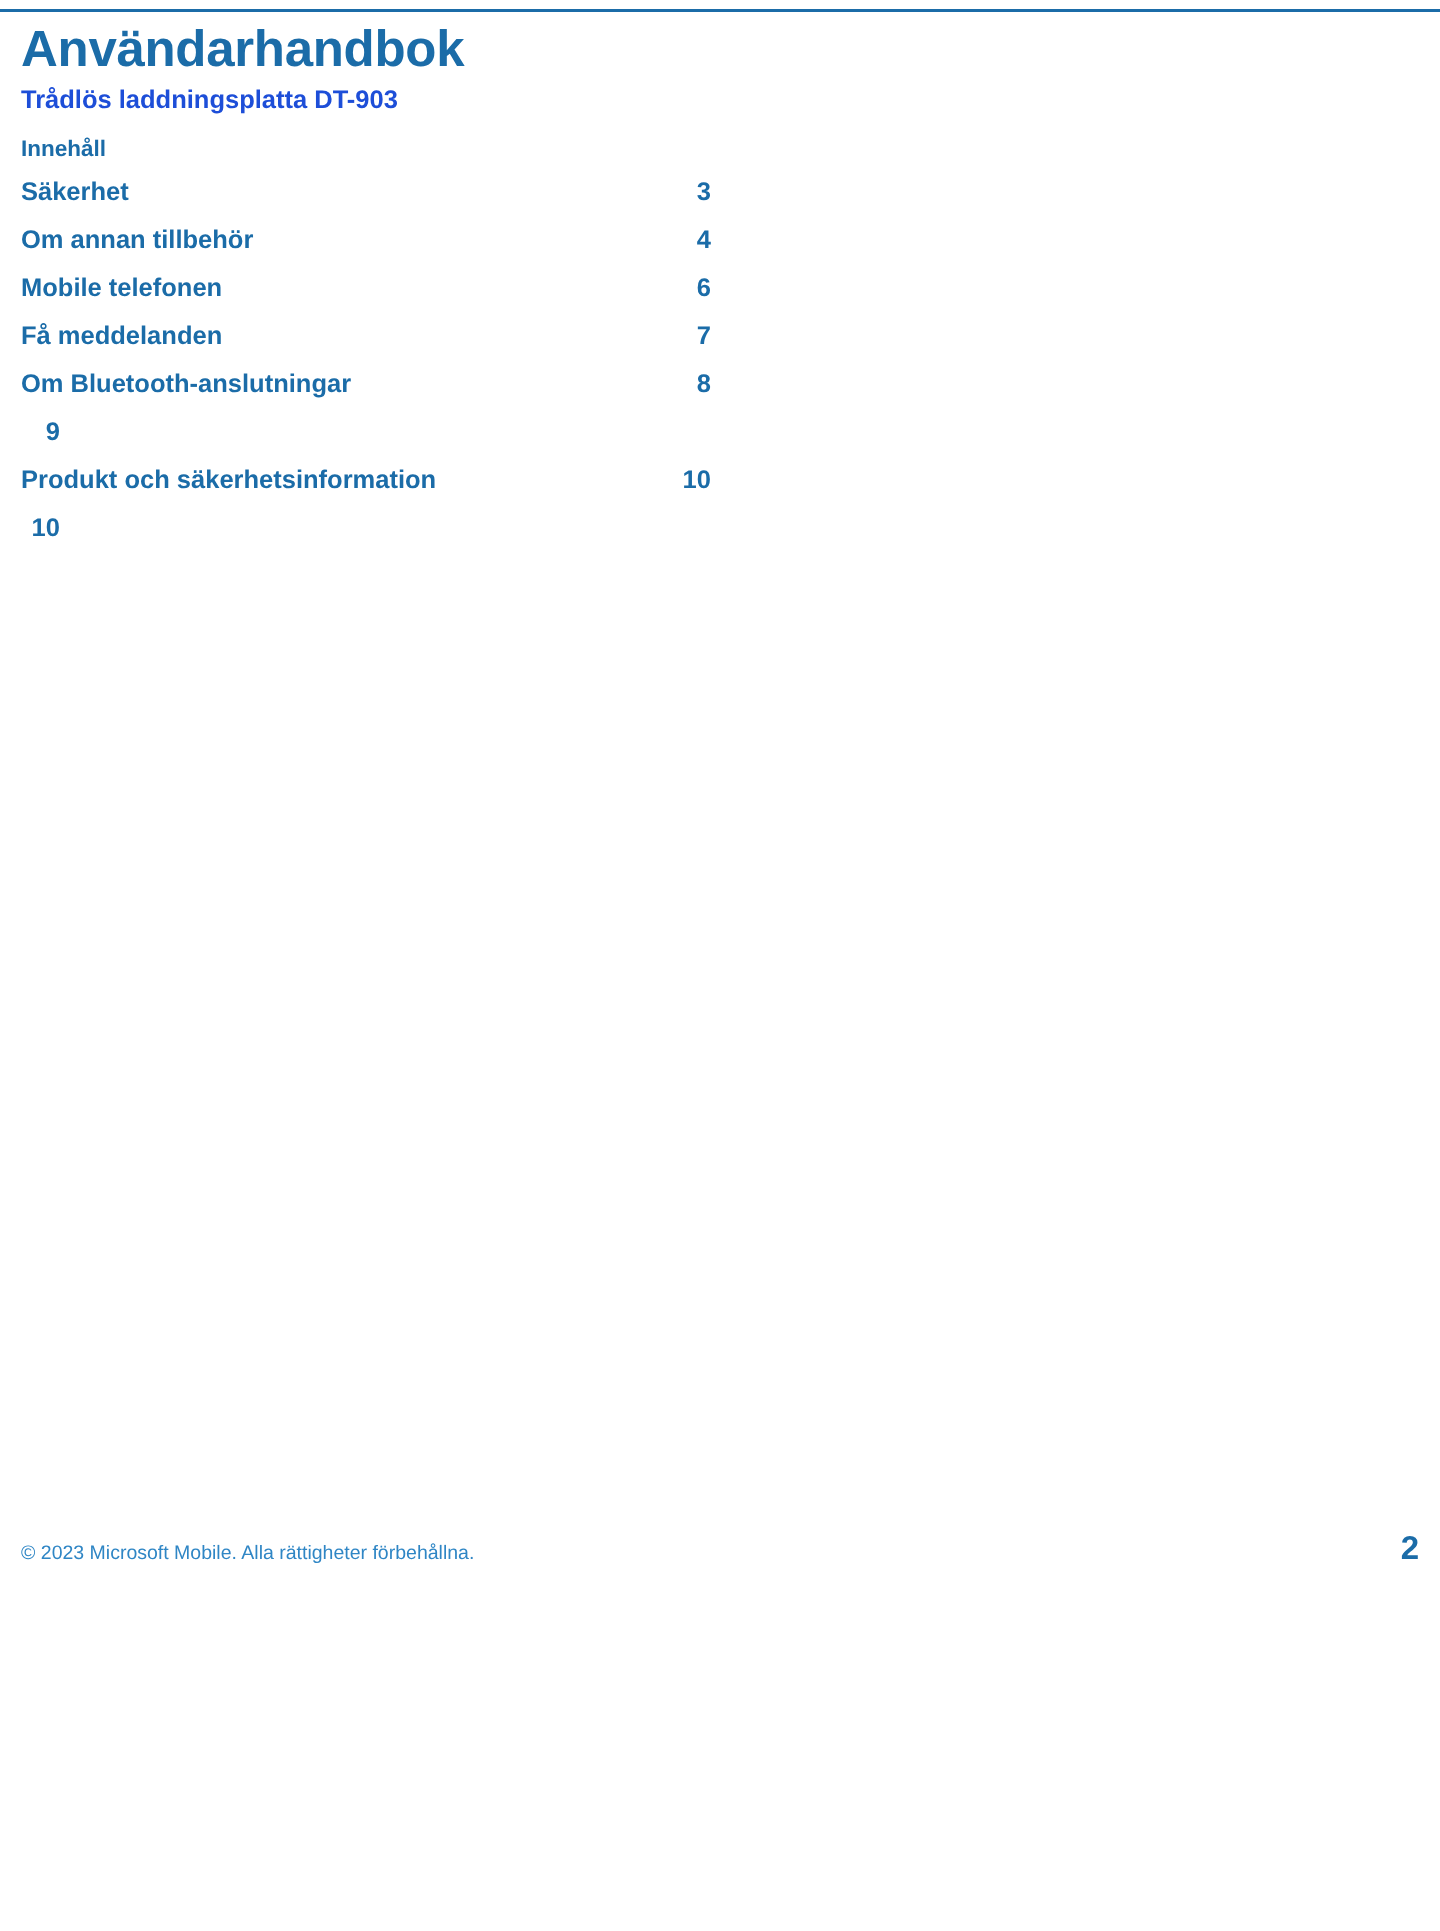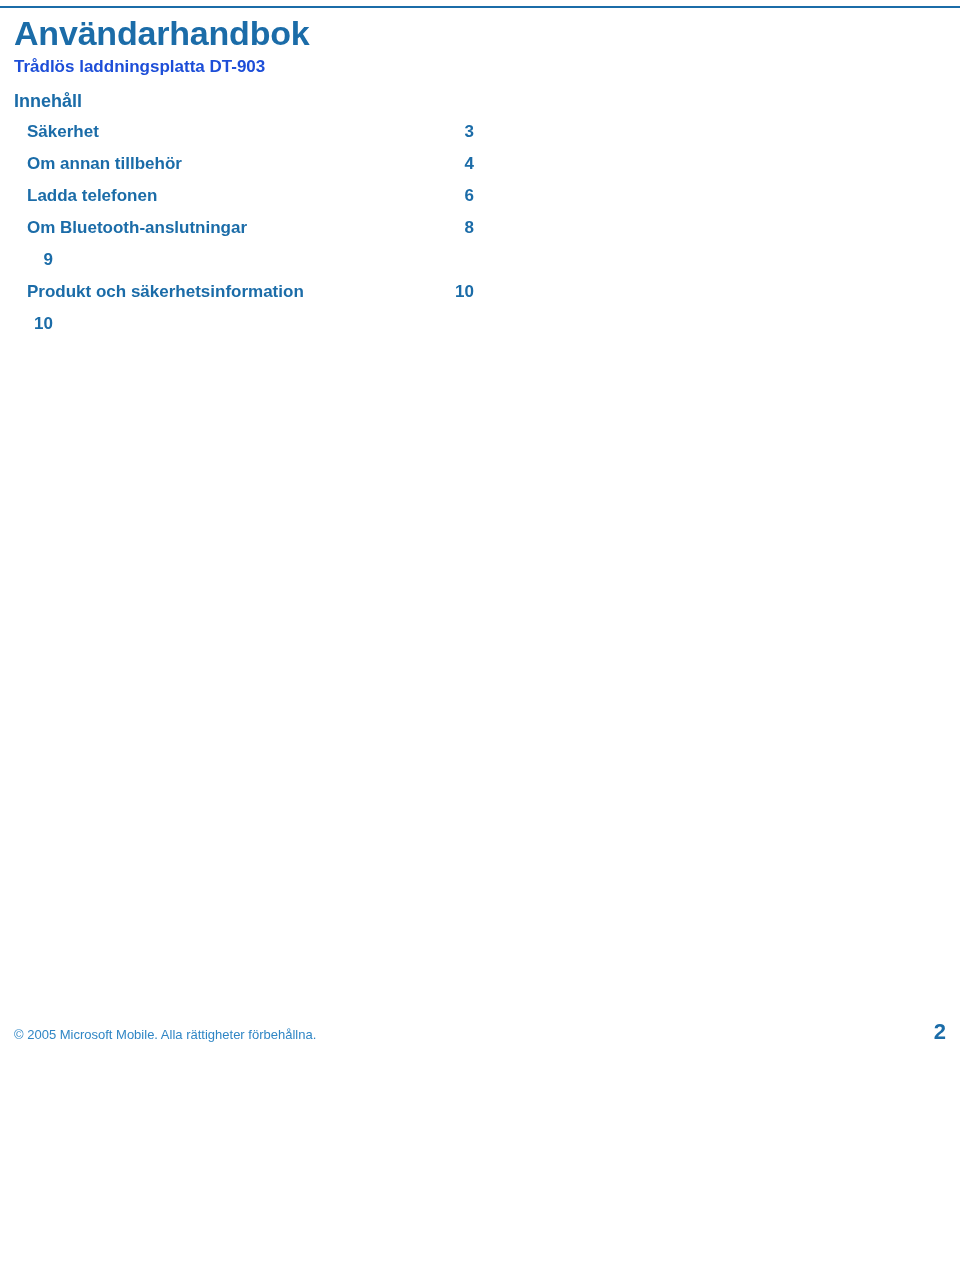--- a/index.html
+++ b/index.html
@@ -44,35 +44,34 @@
     margin: 0 0 4px 0;
   }
   .doc-subtitle {
     font-size: 17px;
     font-weight: bold;
     color: #1d4ed8;
     line-height: 1.2;
     margin: 0 0 14px 0;
   }
   .toc-heading {
-    font-size: 18px;
+    font-size: 15px;
     font-weight: bold;
     color: #1b6ca8;
     margin: 0 0 8px 0;
     line-height: 1.2;
   }
   .toc {
     width: 460px;
   }
   .toc-row {
     display: flex;
     align-items: flex-start;
     justify-content: space-between;
     margin-bottom: 9px;
-    margin-left: 13px;
   }
   .toc-label {
     font-size: 17px;
     font-weight: bold;
     color: #1b6ca8;
     line-height: 1.35;
     max-width: 370px;
   }
   .toc-page {
     font-size: 17px;
@@ -122,38 +121,42 @@
     <div class="toc">
       <div class="toc-row">
         <span class="toc-label">Säkerhet</span>
         <span class="toc-page">3</span>
       </div>
       <div class="toc-row">
         <span class="toc-label">Om annan tillbehör</span>
         <span class="toc-page">4</span>
       </div>
       <div class="toc-row">
-        <span class="toc-label">Ladda telefonen</span>
+        <span class="toc-label">Mobile telefonen</span>
         <span class="toc-page">6</span>
+      </div>
+      <div class="toc-row">
+        <span class="toc-label">Få meddelanden</span>
+        <span class="toc-page">7</span>
       </div>
       <div class="toc-row">
         <span class="toc-label">Om Bluetooth-anslutningar</span>
         <span class="toc-page">8</span>
       </div>
       <div class="toc-row two-line">
         <span class="toc-page">9</span>
       </div>
       <div class="toc-row">
         <span class="toc-label">Produkt och säkerhetsinformation</span>
         <span class="toc-page">10</span>
       </div>
       <div class="toc-row">
         <span class="toc-page">10</span>
       </div>
     </div>
   </div>
 
   <div class="footer">
-    <div class="footer-copyright">© 2005 Microsoft Mobile. Alla rättigheter förbehållna.</div>
+    <div class="footer-copyright">© 2023 Microsoft Mobile. Alla rättigheter förbehållna.</div>
     <div class="footer-pagenum">2</div>
   </div>
 
 </div>
 
 </body></html>

